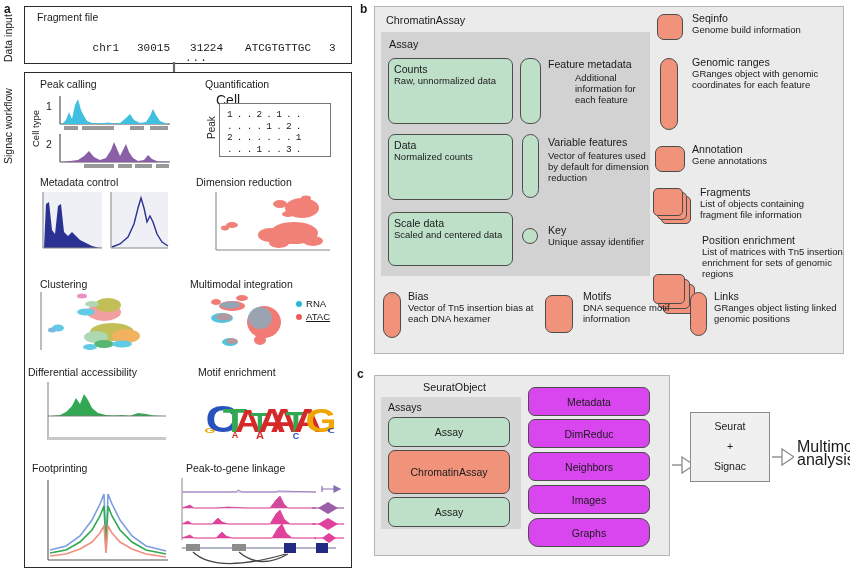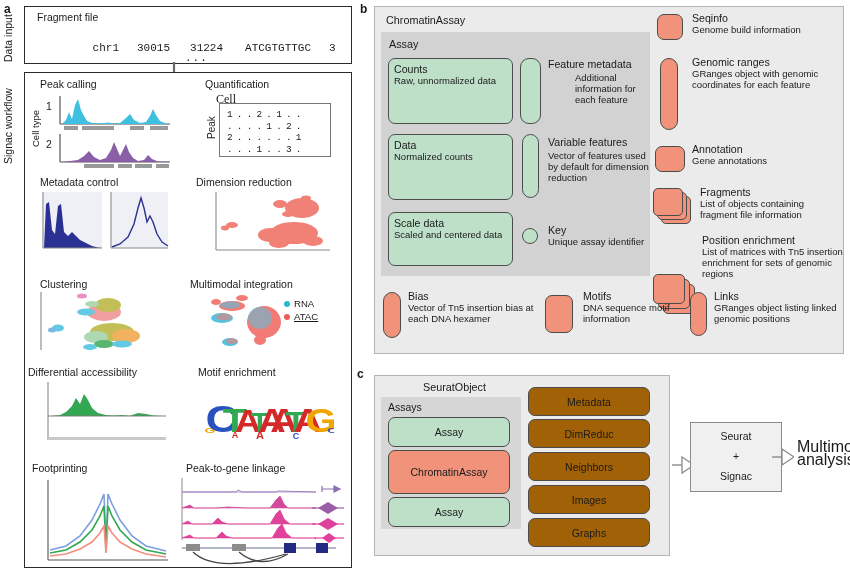--- a/index.html
+++ b/index.html
@@ -13,21 +13,21 @@
   .mono{font-family:"Liberation Mono",monospace;}
   .ttl{font-size:10.5px;text-align:left;white-space:nowrap;}
   .smalltxt{font-size:9.6px;}
 
   
   .shell{background:#ebebeb;border:1.1px solid #b4b4b4;box-sizing:border-box;}
   .innershell{background:#d2d2d2;box-sizing:border-box;}
   .innershell2{background:#d6d6d6;box-sizing:border-box;}
   .gbox{background:#bfe0c8;border:1.2px solid #4c4c4c;border-radius:7px;box-sizing:border-box;}
   .sbox{background:#f0937a;border:1.2px solid #4c4c4c;border-radius:7px;box-sizing:border-box;}
-  .pbox{background:#a16207;border:1.2px solid #4c4c4c;border-radius:7px;box-sizing:border-box;
+  .pbox{background:#d946ef;border:1.2px solid #4c4c4c;border-radius:7px;box-sizing:border-box;
         display:flex;align-items:center;justify-content:center;font-size:10.5px;}
   .gbox-lbl{background:#bfe0c8;border:1.2px solid #4c4c4c;border-radius:7px;box-sizing:border-box;
         display:flex;align-items:center;justify-content:center;font-size:10.5px;}
   .sbox-lbl{background:#f0937a;border:1.2px solid #4c4c4c;border-radius:7px;box-sizing:border-box;
         display:flex;align-items:center;justify-content:center;font-size:10.5px;}
   .itl{font-size:10.6px;display:block;line-height:1.15;}
   .dsc{font-size:9.5px;display:block;line-height:1.17;}
   .boxtext{padding:4px 5px;}
   .stack{position:relative;}
   .stack .lyr{position:absolute;background:#f0937a;border:1.2px solid #4c4c4c;border-radius:5px;}
@@ -79,21 +79,21 @@
   <line x1="4" y1="40" x2="4" y2="68" stroke="#555" stroke-width="1.2"></line>
   <line x1="4" y1="68" x2="114" y2="68" stroke="#555" stroke-width="1.2"></line>
   <path d="M6,68 L14,67 L22,66 L28,62 L33,57 L38,63 L44,66 L50,64 L55,56 L58,48 L61,55 L64,62 L67,56 L70,50 L73,58 L77,64 L82,67 L88,66 L92,61 L96,65 L102,67.4 L110,67.6 L114,68 Z" fill="#8a5fa8"></path>
   <rect x="28" y="70" width="30" height="4" fill="#999"></rect>
   <rect x="62" y="70" width="14" height="4" fill="#999"></rect>
   <rect x="79" y="70" width="17" height="4" fill="#999"></rect>
   <rect x="100" y="70" width="13" height="4" fill="#999"></rect>
 </svg>
 
 <div class="abs ttl" style="left:205px;top:78px;width:140px;">Quantification</div>
-<div class="abs smalltxt" style="left:216px;top:92px;font-size:12px;font-family:Liberation Serif, serif;">Cell</div>
+<div class="abs smalltxt" style="left:216px;top:92px;font-size:14px;">Cell</div>
 <div class="abs vlabel" style="left:206px;top:106px;width:12px;height:44px;font-size:10px;">Peak</div>
 <div class="abs box-outline" style="left:219px;top:103px;width:112px;height:54px;border-width:1px;border-color:#777;">
   <div class="mono" style="position:absolute;left:7px;top:5px;font-size:9.4px;line-height:11.5px;letter-spacing:4.2px;">
     <div><span>1</span><span>.</span><span>.</span><span>2</span><span>.</span><span>1</span><span>.</span><span>.</span></div>
     <div><span>.</span><span>.</span><span>.</span><span>.</span><span>1</span><span>.</span><span>2</span><span>.</span></div>
     <div><span>2</span><span>.</span><span>.</span><span>.</span><span>.</span><span>.</span><span>.</span><span>1</span></div>
     <div><span>.</span><span>.</span><span>.</span><span>1</span><span>.</span><span>.</span><span>3</span><span>.</span></div>
   </div>
 </div>
 
@@ -156,21 +156,21 @@
     <ellipse cx="44" cy="13" rx="10" ry="3.5" fill="#29b6d8" opacity="0.6"></ellipse>
     <ellipse cx="36" cy="26" rx="11" ry="5" fill="#29b6d8"></ellipse>
     <ellipse cx="38" cy="25" rx="8" ry="3.5" fill="#ef5b55" opacity="0.6"></ellipse>
     <ellipse cx="30" cy="10" rx="5" ry="3" fill="#ef5b55"></ellipse>
     <ellipse cx="56" cy="6" rx="6" ry="3" fill="#ef5b55"></ellipse>
     <ellipse cx="44" cy="50" rx="8" ry="4" fill="#29b6d8"></ellipse>
     <ellipse cx="46" cy="49" rx="6" ry="3" fill="#ef5b55" opacity="0.6"></ellipse>
     <ellipse cx="74" cy="48" rx="6" ry="5" fill="#ef5b55"></ellipse>
   </g>
 </svg>
-<div class="abs" style="left:284px;top:298px;font-size:9.6px;line-height:12.5px;">
+<div class="abs" style="left:296px;top:298px;font-size:9.6px;line-height:12.5px;">
   <div style="display:flex;align-items:center;gap:4px;">
     <span style="width:6px;height:6px;border-radius:50%;background:#29b6d8;display:inline-block;"></span>
     <span>RNA</span>
   </div>
   <div style="display:flex;align-items:center;gap:4px;text-decoration:underline;">
     <span style="width:6px;height:6px;border-radius:50%;background:#ef5b55;display:inline-block;"></span>
     <span>ATAC</span>
   </div>
 </div>
 
@@ -364,30 +364,30 @@
 </div>
 <div class="abs pbox" style="left:528px;top:419px;width:122px;height:29px;">
   <span>DimReduc</span>
 </div>
 <div class="abs pbox" style="left:528px;top:452px;width:122px;height:29px;">
   <span>Neighbors</span>
 </div>
 <div class="abs pbox" style="left:528px;top:485px;width:122px;height:29px;">
   <span>Images</span>
 </div>
-<div class="abs pbox" style="left:528px;top:518px;width:122px;height:29px;">
+<div class="abs pbox" style="left:528px;top:518px;width:122px;height:29px;border-radius:10px;">
   <span>Graphs</span>
 </div>
 
 <svg class="abs" style="left:672px;top:455px;" width="22" height="20">
   <line x1="0" y1="10" x2="12" y2="10" stroke="#8c8c8c" stroke-width="1.4"></line>
   <polygon points="10,2 22,10 10,18" fill="#fff" stroke="#8c8c8c" stroke-width="1.3"></polygon>
 </svg>
 
-<div class="abs seurbox" style="left:690px;top:422px;width:92px;height:70px;text-align:center;">
+<div class="abs seurbox" style="left:690px;top:412px;width:80px;height:70px;text-align:center;">
   <span>Seurat</span>
   <span>+</span>
   <span>Signac</span>
 </div>
 
 <svg class="abs" style="left:772px;top:447px;" width="22" height="20">
   <line x1="0" y1="10" x2="12" y2="10" stroke="#8c8c8c" stroke-width="1.4"></line>
   <polygon points="10,2 22,10 10,18" fill="#fff" stroke="#8c8c8c" stroke-width="1.3"></polygon>
 </svg>
 

